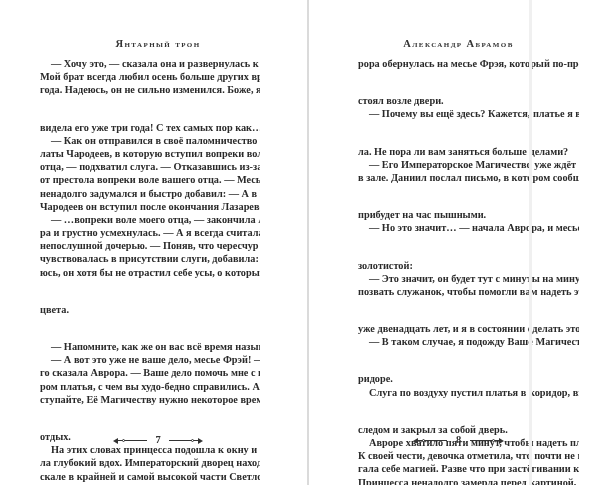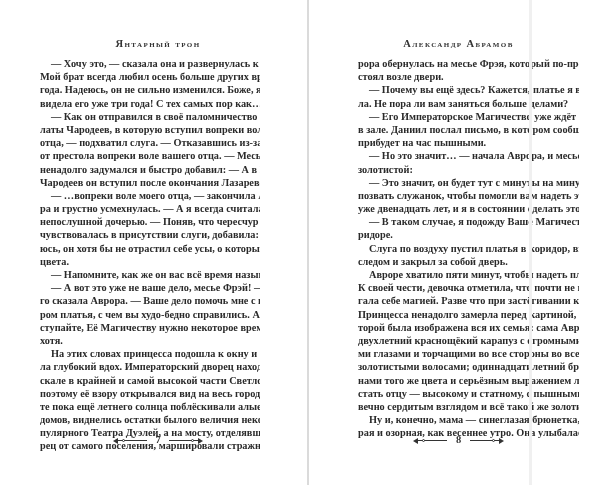--- a/index.html
+++ b/index.html
@@ -28,21 +28,21 @@
   .text {
     position: absolute; top: 57px;
     font-size: 10.3px; line-height: 13.2px;
   }
   .page.left .text { left: 32px; width: 220px; }
   .page.right .text { left: 49px; width: 221px; }
   .line {
     display: block; text-align: justify; text-align-last: justify;
     white-space: nowrap; height: 13.2px; overflow: hidden;
   }
-  .line.last { text-align-last: left; }
+  .line.last { text-align-last: left; margin-top: 24px; }
   .line.indent { padding-left: 11px; }
   .folio {
     position: absolute; top: 434px; width: 100%;
     text-align: center; font-size: 10.5px; color: #333;
   }
   .page.left .folio { left: 0; }
   .orn { display: inline-block; vertical-align: middle; width: 34px; height: 6px; position: relative; margin: 0 6px; }
   .orn .bar { position: absolute; top: 2.5px; height: 1px; background: #333; }
   .orn .dot { position: absolute; top: 1px; width: 3px; height: 3px; border: 1px solid #333; border-radius: 50%; background: #fff; box-sizing: border-box; }
   .orn .tip { position: absolute; top: 0; width: 0; height: 0; border-top: 3px solid transparent; border-bottom: 3px solid transparent; }
@@ -75,21 +75,21 @@
         <span class="line">ра и грустно усмехнулась. — А я всегда считала себя</span>
         <span class="line">непослушной дочерью. — Поняв, что чересчур рас-</span>
         <span class="line">чувствовалась в присутствии слуги, добавила: — Наде-</span>
         <span class="line">юсь, он хотя бы не отрастил себе усы, о которых всегда</span>
         <span class="line last">цвета.</span>
         <span class="line indent last">— Напомните, как же он вас всё время называл?</span>
         <span class="line indent">— А вот это уже не ваше дело, месье Фрэй! — стро-</span>
         <span class="line">го сказала Аврора. — Ваше дело помочь мне с выбо-</span>
         <span class="line">ром платья, с чем вы худо-бедно справились. А сейчас</span>
         <span class="line">ступайте, Её Магичеству нужно некоторое время на</span>
-        <span class="line last">хотя.</span>
+        <span class="line last">отдых.</span>
         <span class="line indent">На этих словах принцесса подошла к окну и сдела-</span>
         <span class="line">ла глубокий вдох. Императорский дворец находился на</span>
         <span class="line">скале в крайней и самой высокой части Светлограда,</span>
         <span class="line">поэтому её взору открывался вид на весь город. В све-</span>
         <span class="line">те пока ещё летнего солнца поблёскивали алые крыши</span>
         <span class="line">домов, виднелись остатки былого величия некогда по-</span>
         <span class="line">пулярного Театра Дуэлей, а на мосту, отделявшем дво-</span>
         <span class="line">рец от самого поселения, маршировали стражники. Ав-</span>
       </div>
     <div class="folio">

